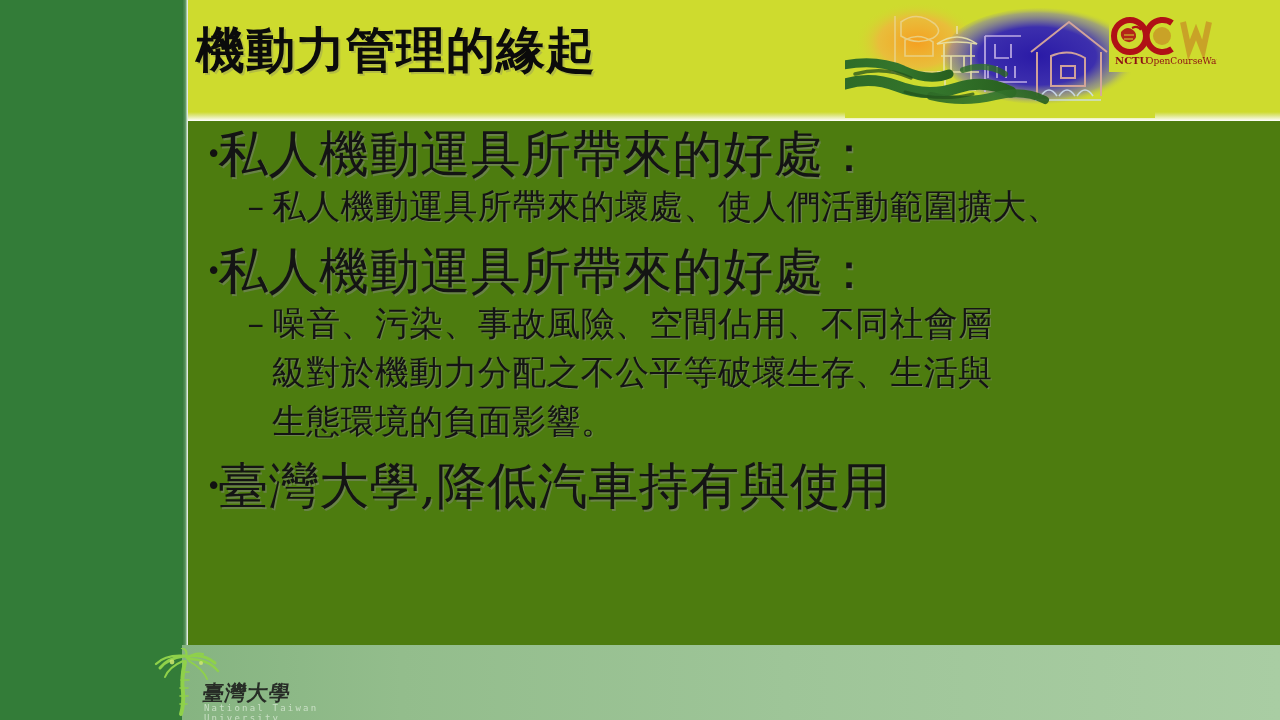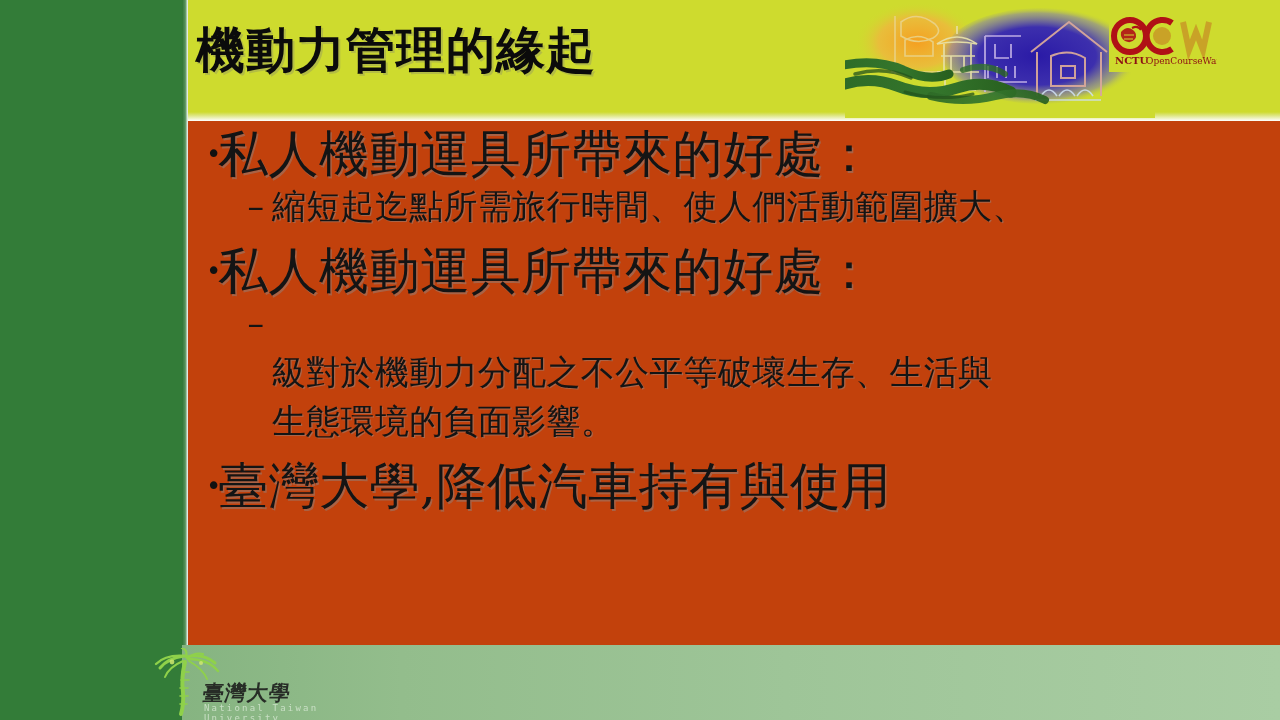--- a/index.html
+++ b/index.html
@@ -8,21 +8,21 @@
     background: #ffffff;
   }
   body {
     font-family: "DejaVu Sans", "Liberation Sans", sans-serif;
   }
   #slide {
     position: relative;
     width: 1280px;
     height: 720px;
     overflow: hidden;
-    background: #c2410c;
+    background: #4d7c0f;
   }
 
   
   #left-rail {
     position: absolute;
     left: 0; top: 0;
     width: 182px;
     height: 720px;
     background: #337c38;
   }
@@ -303,34 +303,34 @@
 
   <div id="body-area">
 
     <div class="bullet-l1">
       <span class="marker">•</span>
       <span class="text">私人機動運具所帶來的好處：</span>
     </div>
     <div class="bullet-l2">
       <span class="marker">–</span>
       <span class="text">
-        <span>縮短起迄點所需旅行時間、使人們活動範圍擴大、</span><br>
+        <span>私人機動運具所帶來的壞處、使人們活動範圍擴大、</span><br>
       </span>
     </div>
 
     <div class="gap-sm"></div>
 
     <div class="bullet-l1">
       <span class="marker">•</span>
       <span class="text">私人機動運具所帶來的好處：</span>
     </div>
     <div class="bullet-l2">
       <span class="marker">–</span>
       <span class="text">
-        <br>
+        <span>噪音、污染、事故風險、空間佔用、不同社會層</span><br>
         <span>級對於機動力分配之不公平等破壞生存、生活與</span><br>
         <span>生態環境的負面影響。</span>
       </span>
     </div>
 
     <div class="gap-sm"></div>
 
     <div class="bullet-l1">
       <span class="marker">•</span>
       <span class="text">臺灣大學,降低汽車持有與使用</span>

